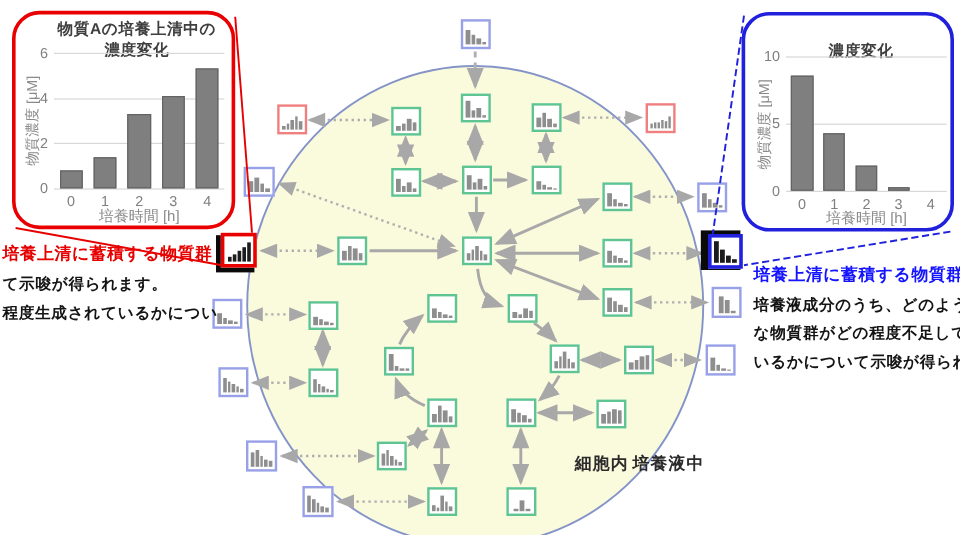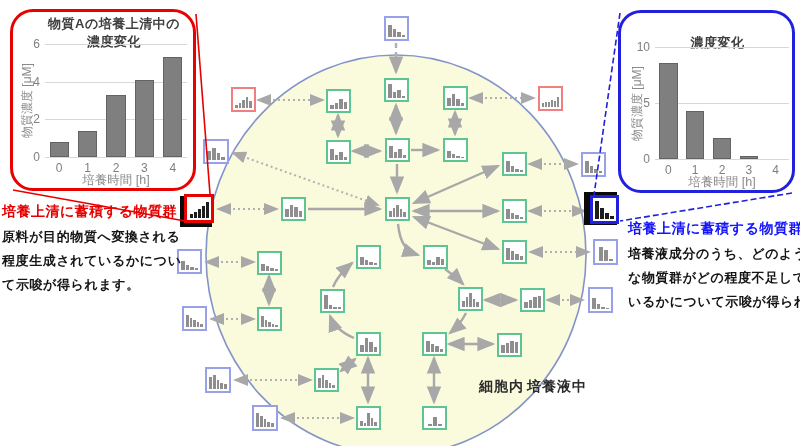--- a/index.html
+++ b/index.html
@@ -387,23 +387,22 @@
         <div class="xtick" style="left: 67px;">2</div>
         <div class="cbar" style="left: 84.688px; width: 18.224px; height: 3px;"></div>
         <div class="xtick" style="left: 93.8px;">3</div>
         <div class="xtick" style="left: 120.6px;">4</div>
       </div>
     <div class="xlab" style="left:34px;top:161px;width:134px;">培養時間 [h]</div>
   </div>
 
   <div class="ann left">
     <span class="head">培養上清に蓄積する物質群</span>
-    <div class="line">原料が目的物質へ変換される</div>
+    <div class="line">て示唆が得られます。</div>
     <div class="line">程度生成されているかについ</div>
-    <div class="line">て示唆が得られます。</div>
   </div>
 
   <div class="ann right">
     <span class="head">培養上清に蓄積する物質群</span>
     <div class="line">培養液成分のうち、どのよう</div>
     <div class="line">な物質群がどの程度不足して</div>
     <div class="line">いるかについて示唆が得られ</div>
   </div>
 
   <div class="biglabel" style="left:465px;top:378px;padding-left:14px;">細胞内</div>

